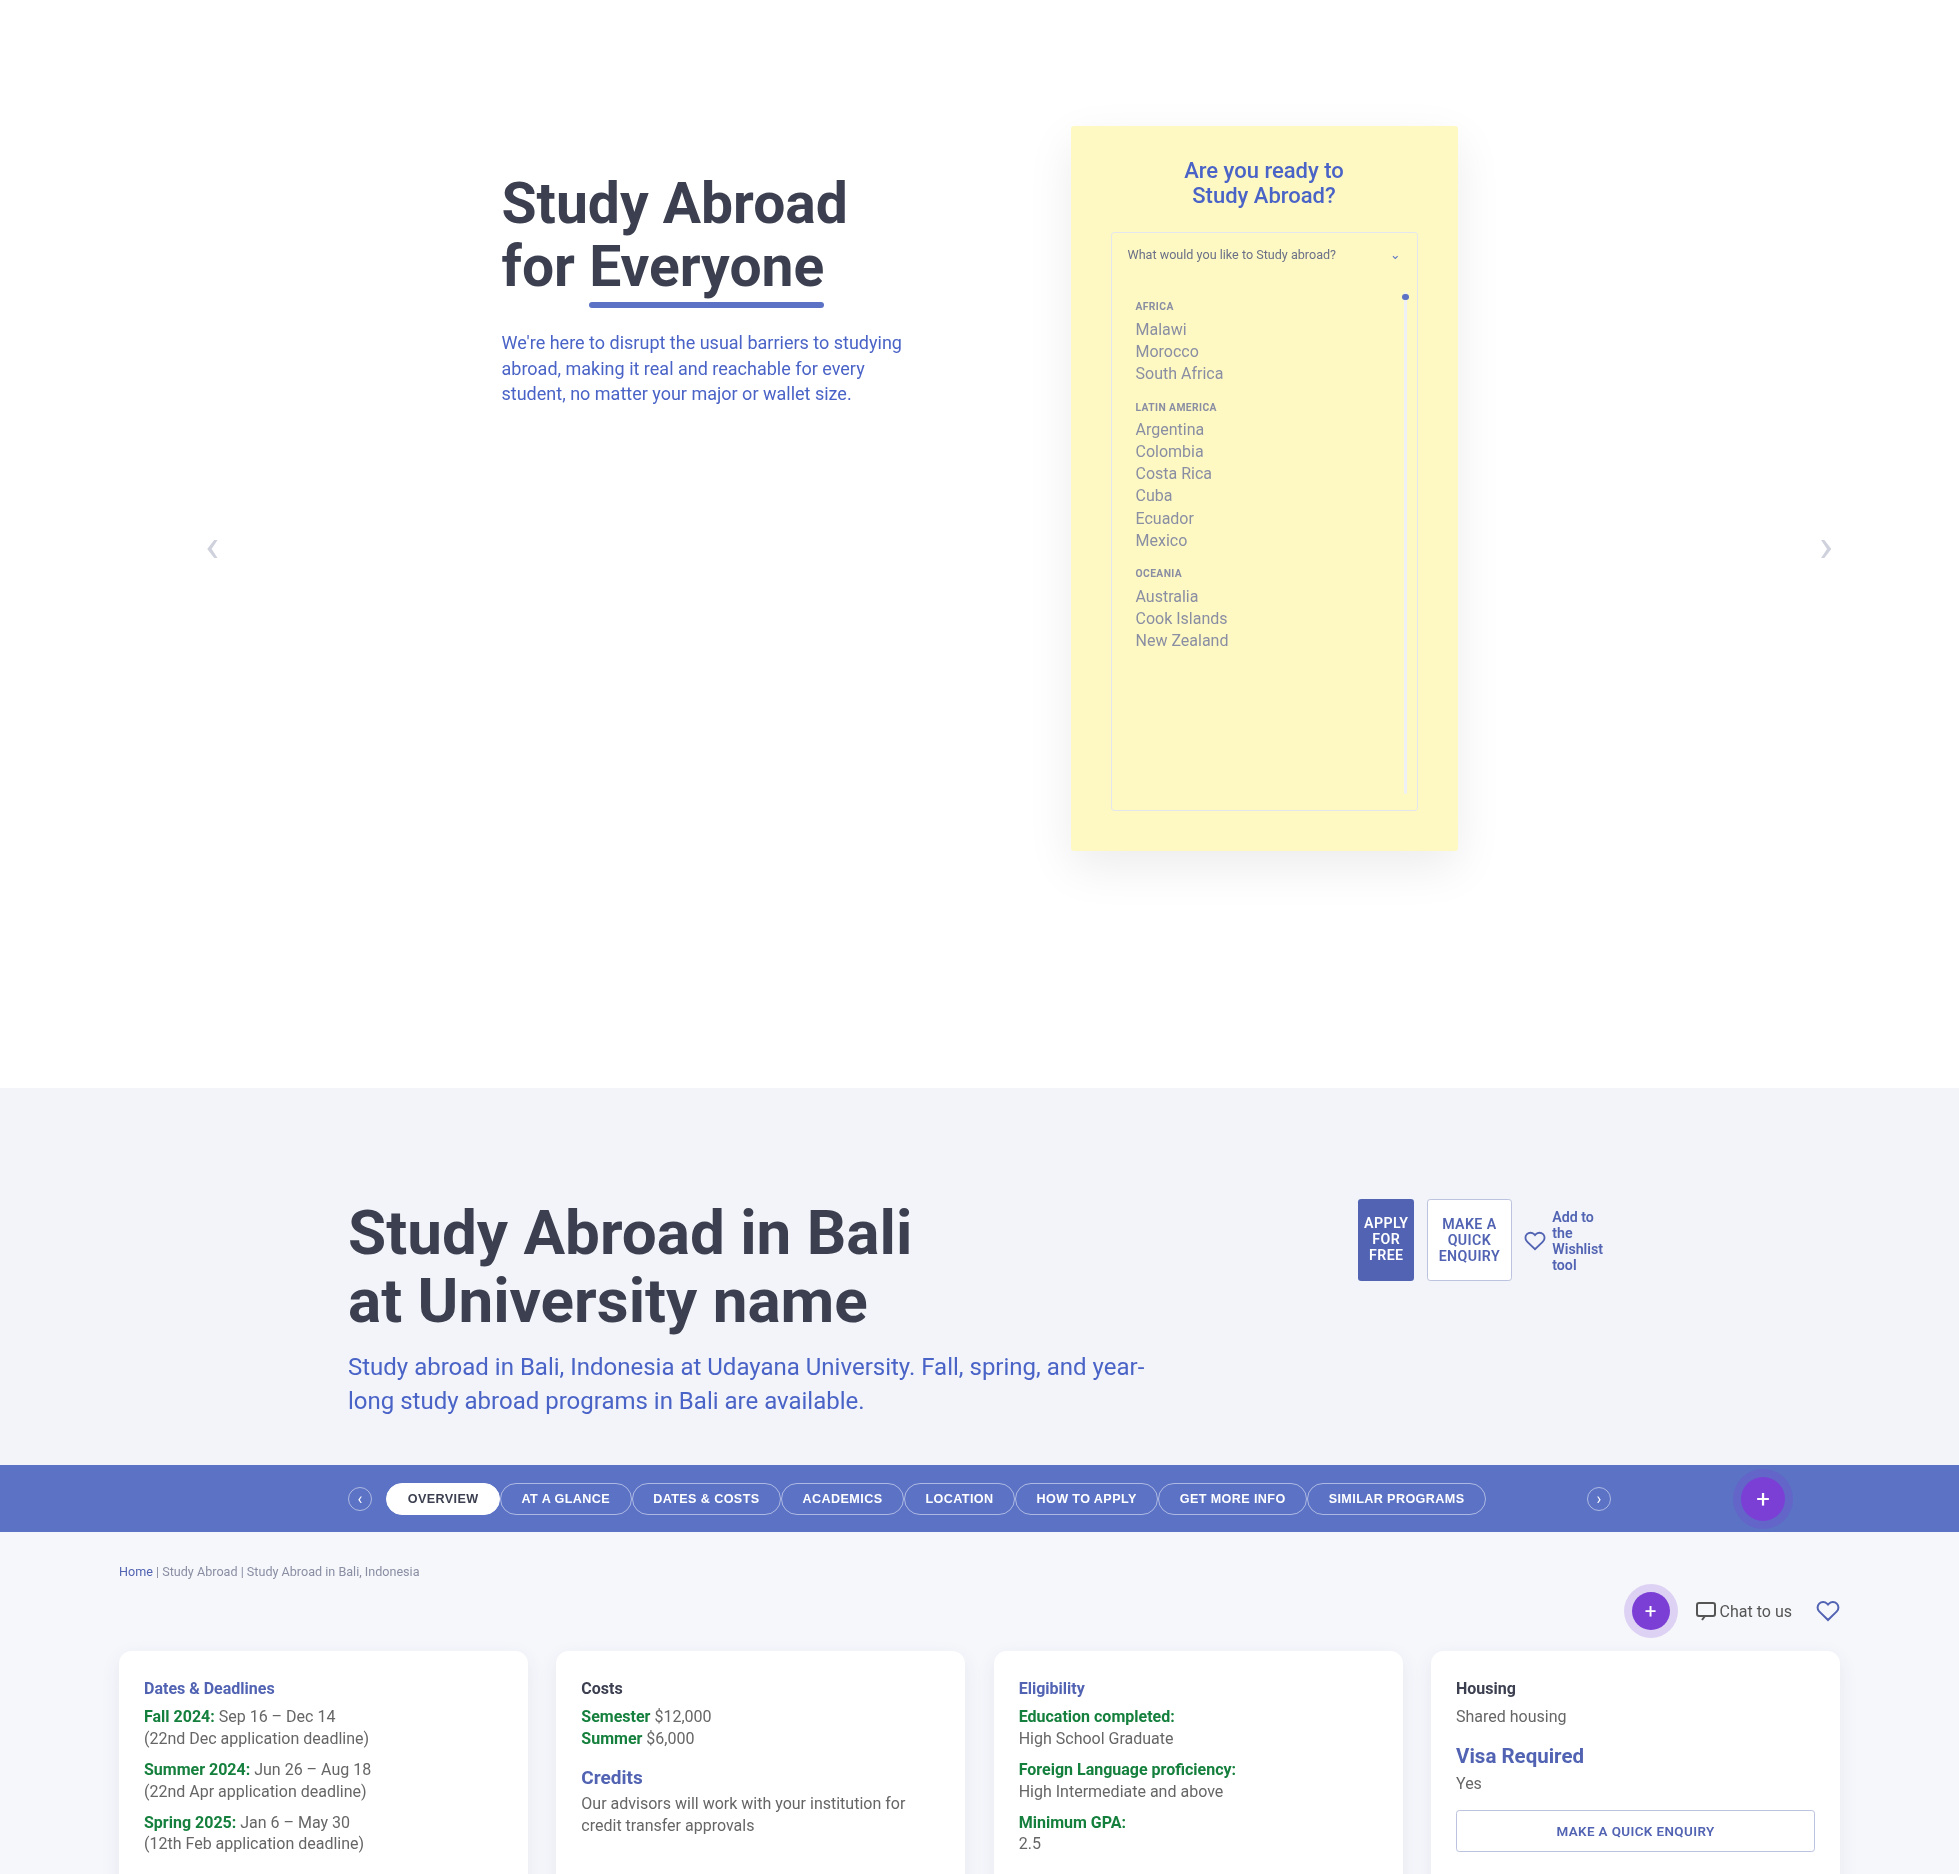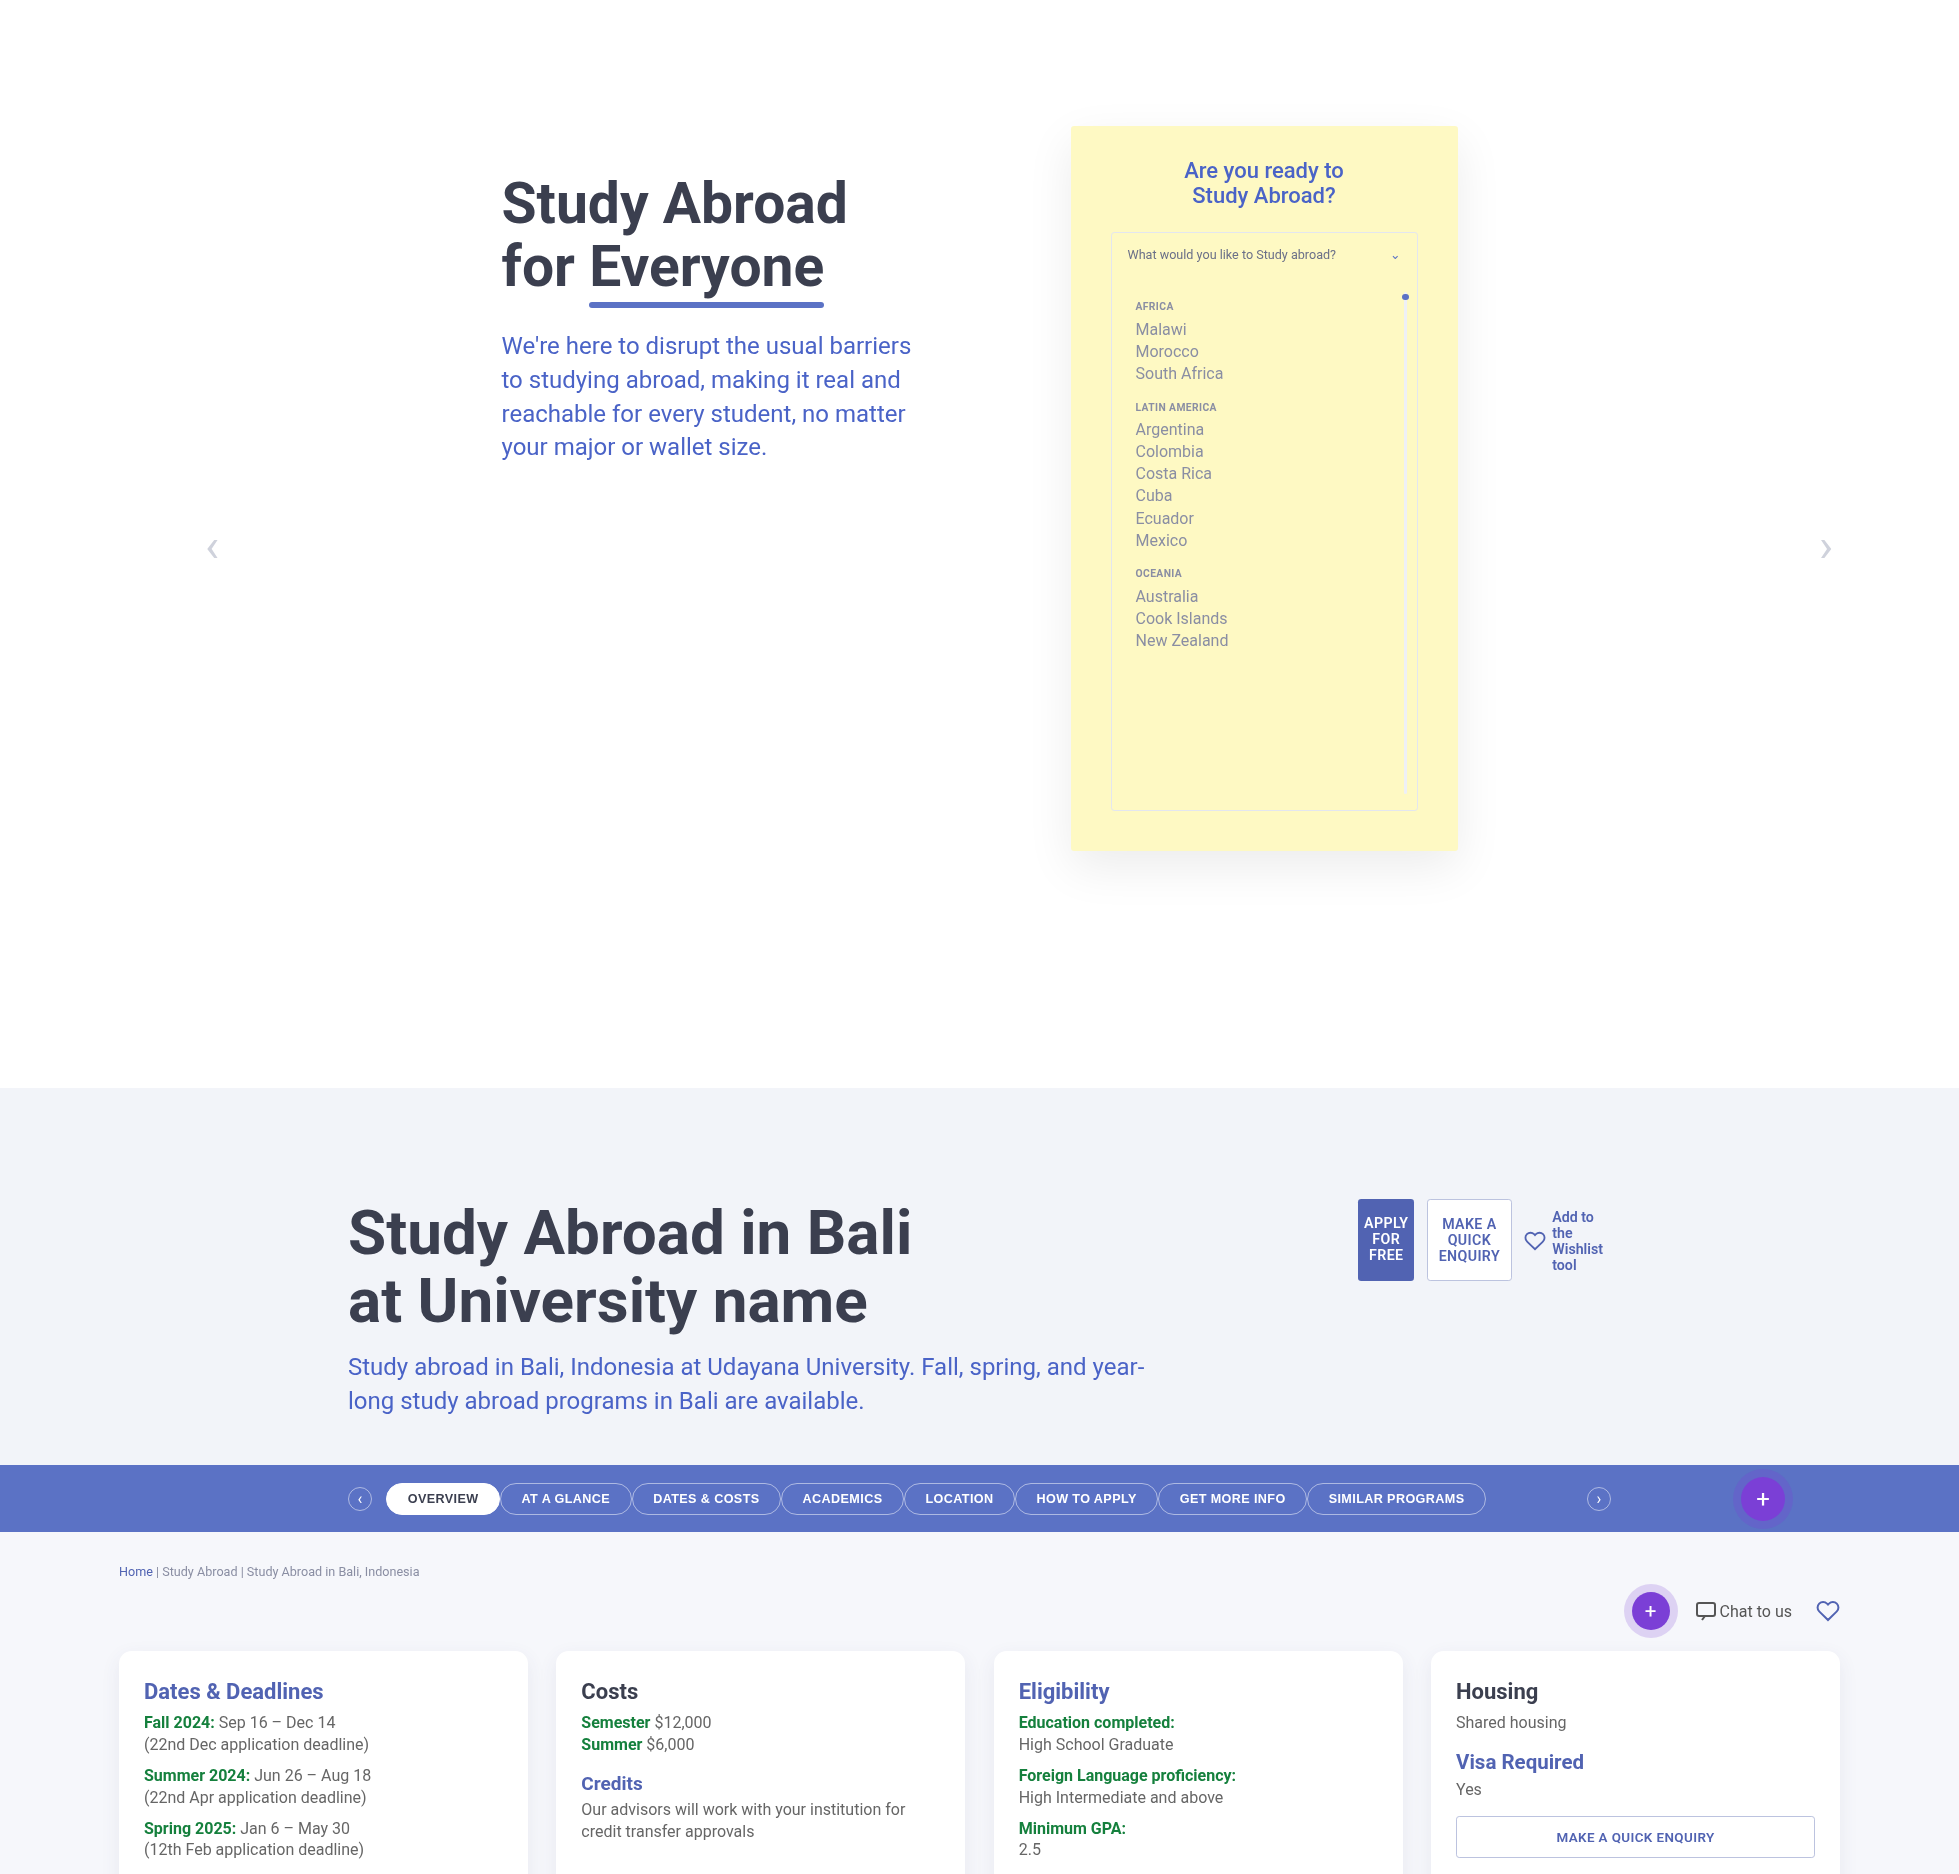--- a/index.html
+++ b/index.html
@@ -3,21 +3,21 @@
 <meta charset="utf-8">
 <style>
 * { margin:0; padding:0; box-sizing:border-box; }
 body { font-family: -apple-system, BlinkMacSystemFont, "Segoe UI", Roboto, sans-serif; background:#fff; color:#333; width:1959px; }
 .hero { position:relative; padding:126px 0 237px; min-height:632px; }
 .hero-inner { display:flex; align-items:flex-start; justify-content:center; gap:142px; max-width:1422px; margin:0 auto; }
 .hero-text { max-width:427px; margin-top:47px; }
 .hero-title { font-size:57px; font-weight:700; color:#3b3f4f; line-height:1.1; margin-bottom:32px; }
 .hero-title .underlined { position:relative; display:inline-block; }
 .hero-title .underlined::after { content:""; position:absolute; left:0; right:0; bottom:-9.5px; height:6.3px; background:#5b72c5; border-radius:3.2px; }
-.hero-sub { font-size:24px; color:#4a63c7; line-height:1.4; }
+.hero-sub { font-size:18px; color:#4a63c7; line-height:1.4; }
 .hero-card { background:#fef9c3; box-shadow:0 16px 47px rgba(0,0,0,0.08); border-radius:3.2px; width:387px; padding:32px 40px 40px; }
 .hero-card-title { text-align:center; font-size:22px; color:#4a63c7; font-weight:500; margin-bottom:24px; }
 .dropdown { border:0.8px solid #e3e6ef; border-radius:3.2px; overflow:hidden; }
 .dd-toggle { display:flex; justify-content:space-between; align-items:center; padding:14.2px 16px; font-size:12.6px; color:#6b7088; cursor:pointer; }
 .dd-toggle .chev { color:#5b72c5; }
 .dd-panel { padding:8px 24px 158px; position:relative; }
 .dd-region { margin-top:16px; color:#8a8ea3; }
 .dd-region-title { font-size:10.3px; font-weight:700; letter-spacing:0.4px; margin-bottom:4.7px; }
 .dd-item { font-size:16px; padding:1.6px 0; cursor:pointer; }
 .scroll-track { position:absolute; right:9.5px; top:16px; bottom:16px; width:3.2px; background:#eef0f6; border-radius:1.6px; }
@@ -50,21 +50,21 @@
 .breadcrumb a { color:#5163b2; text-decoration:none; }
 .glance-head { position:relative; display:flex; align-items:center; justify-content:center; margin:24px 0 40px; }
 .glance-title { font-size:33px; font-weight:600; color:#3b3f4f; }
 .glance-actions { position:absolute; right:0; display:flex; align-items:center; gap:24px; }
 .fab2 { width:38px; height:38px; border-radius:50%; background:#7b3fd6; color:#fff; font-size:20.5px; display:flex; align-items:center; justify-content:center; cursor:pointer; box-shadow:0 0 0 8px rgba(123,63,214,0.2); }
 .chat { display:flex; align-items:center; gap:2px; font-size:16px; color:#555; cursor:pointer; }
 .chat-icon, .heart2 { width:24px; height:24px; }
 
 .cards { display:grid; grid-template-columns:repeat(4,1fr); gap:28.4px; }
 .card { background:#fff; border-radius:12.6px; padding:28.4px 25px 35px; box-shadow:0 6.3px 19px rgba(60,70,120,0.08); }
-.card h3 { font-size:22px; color:#5163b2; font-weight:700; margin-bottom:8px; }
+.card h3 { font-size:16px; color:#5163b2; font-weight:700; margin-bottom:8px; }
 .card h3.dark { color:#3b3f4f; }
 .card p { font-size:16px; color:#666; line-height:1.35; }
 .card .row { margin-bottom:9.5px; }
 .card .lbl { font-weight:700; color:#15803d; }
 .card h4 { font-size:19px; color:#5163b2; font-weight:700; margin-top:16px; margin-bottom:4.7px; }
 .card .btn-outline { margin-top:16px; font-size:13.4px; padding:12.6px 0; }
 </style>
 </head>
 <body>
 

